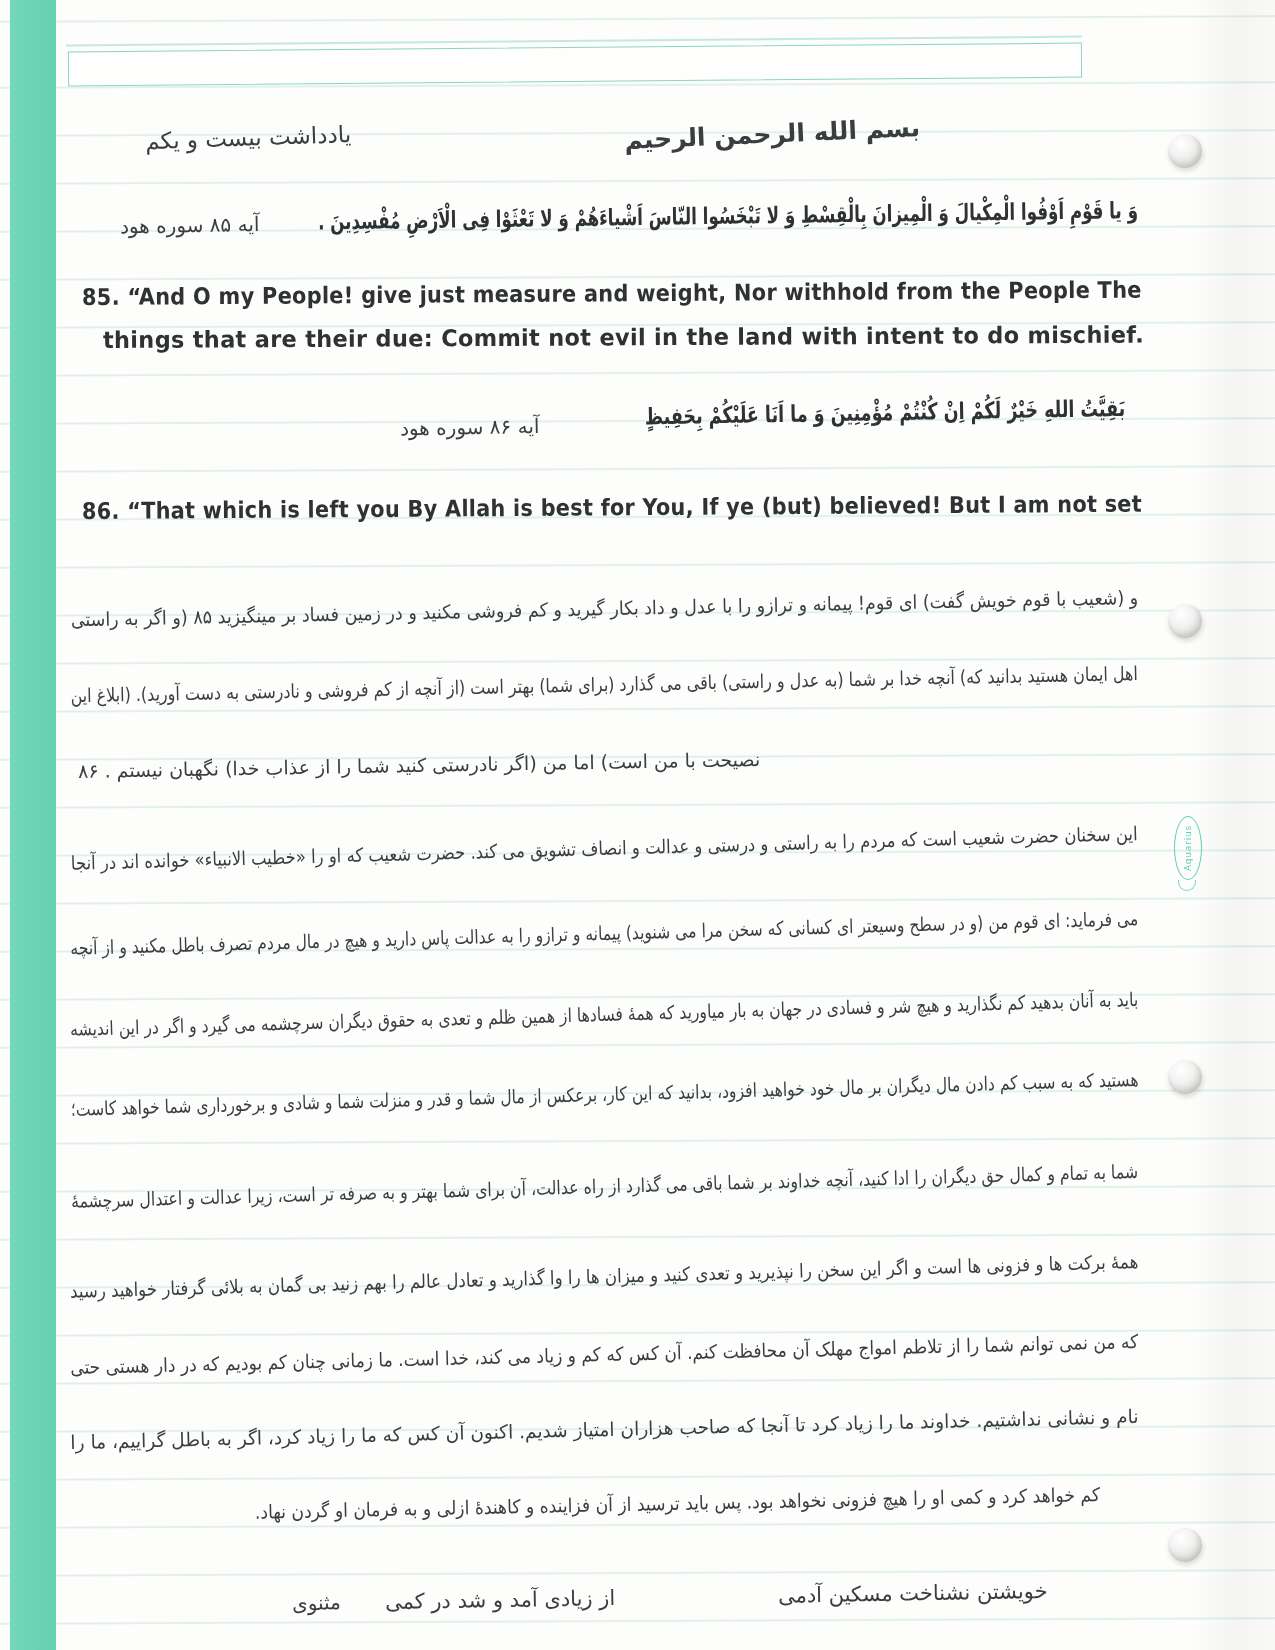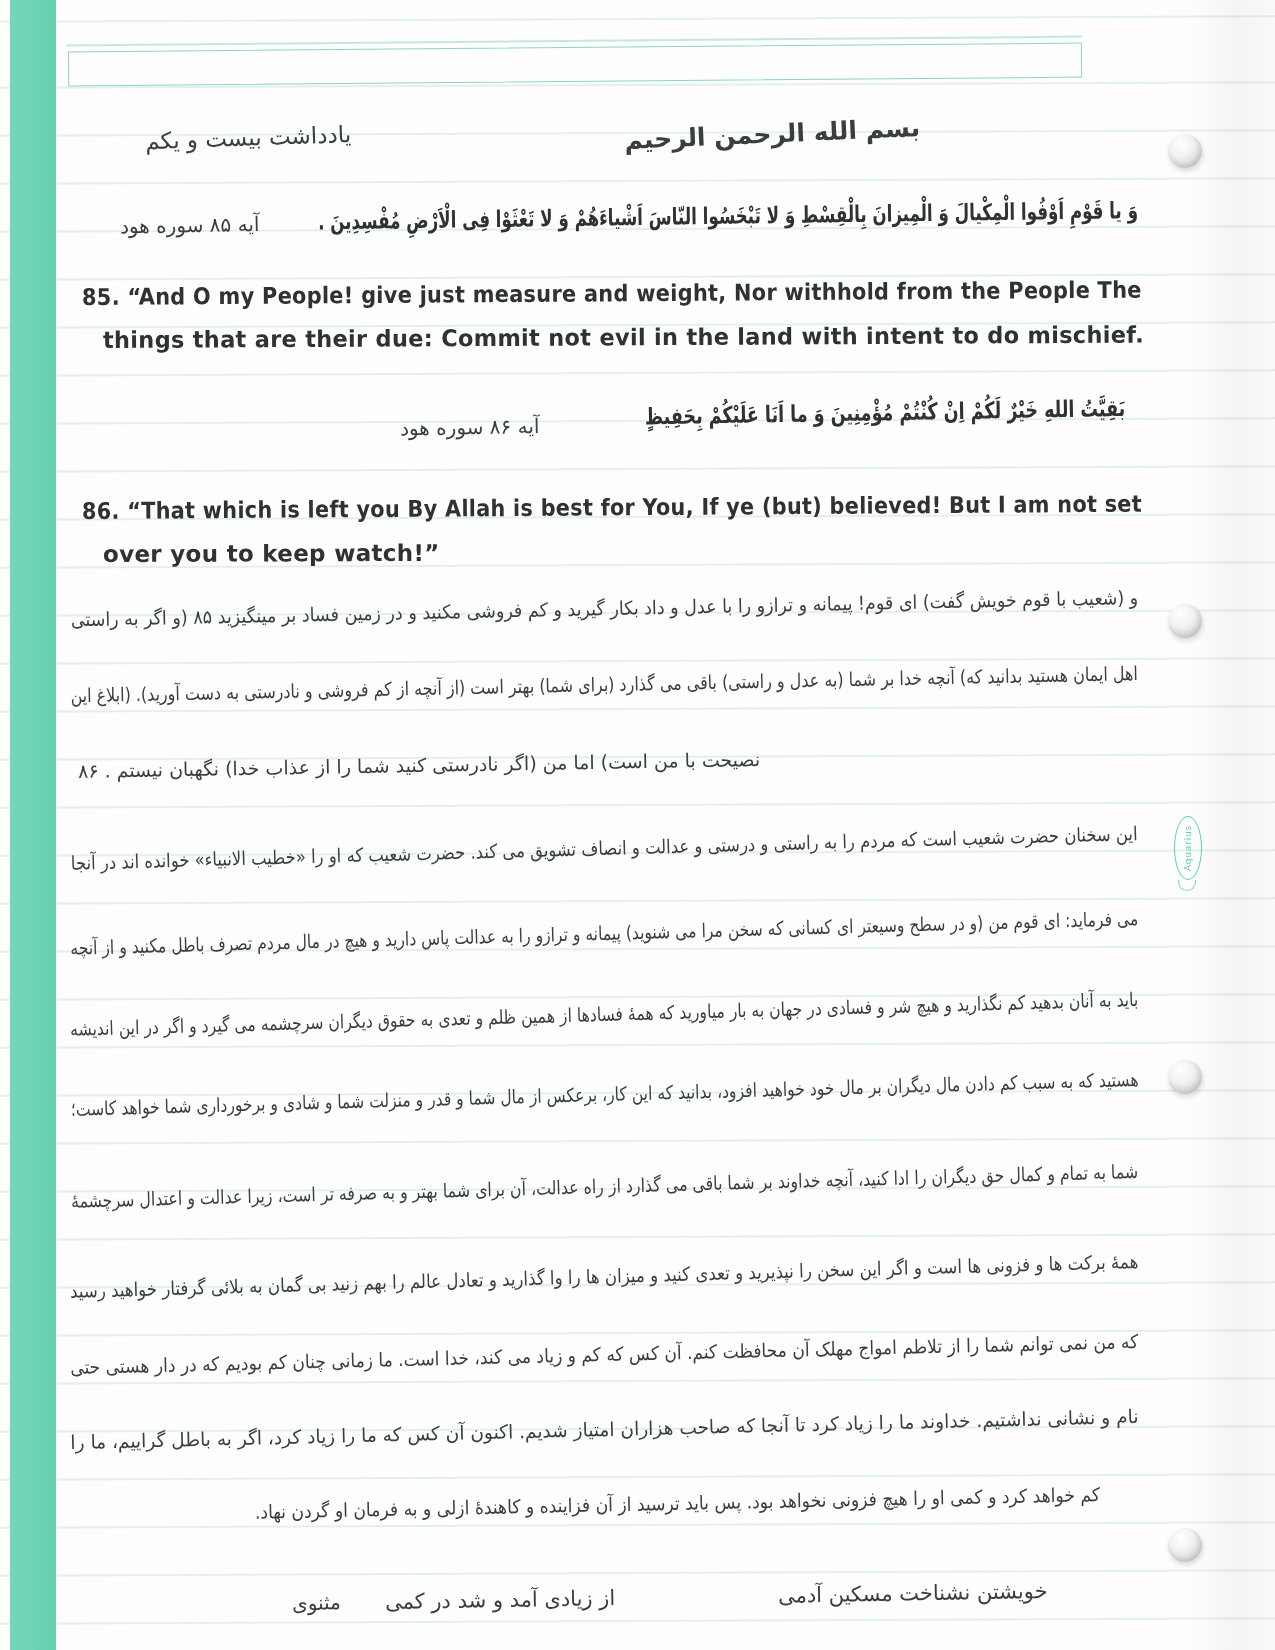--- a/index.html
+++ b/index.html
@@ -99,21 +99,20 @@
   <div class="hw fa quran fitline" style="top: 196px; right: 137px; transform: rotate(-0.8deg) scaleX(0.725);">وَ یا قَوْمِ اَوْفُوا الْمِکْیالَ وَ الْمِیزانَ بِالْقِسْطِ وَ لا تَبْخَسُوا النّاسَ اَشْیاءَهُمْ وَ لا تَعْثَوْا فِی الْاَرْضِ مُفْسِدِینَ .</div>
   <div class="hw fa ref" style="top:212px; left:120px; transform:rotate(-1deg);">آیه ۸۵ سوره هود</div>
 
   <div class="hw en fitline" style="top: 283px; left: 82px; transform: rotate(-0.4deg) scaleX(0.908);">85. “And O my People! give just measure and weight, Nor withhold from the People The</div>
   <div class="hw en fitline" style="top: 326px; left: 103px; transform: rotate(-0.3deg) scaleX(0.977);">things that are their due: Commit not evil in the land with intent to do mischief.</div>
 
   <div class="hw fa quran fitline" style="top: 394px; right: 150px; transform: rotate(-1deg) scaleX(0.761);">بَقِیَّتُ اللهِ خَیْرٌ لَکُمْ اِنْ کُنْتُمْ مُؤْمِنِینَ وَ ما اَنَا عَلَیْکُمْ بِحَفِیظٍ</div>
   <div class="hw fa ref" style="top:414px; left:400px; transform:rotate(-1deg);">آیه ۸۶ سوره هود</div>
 
   <div class="hw en fitline" style="top: 497px; left: 82px; transform: rotate(-0.4deg) scaleX(0.905);">86. “That which is left you By Allah is best for You, If ye (but) believed! But I am not set</div>
-  <div class="hw en fitline" style="top: 540px; left: 103px; transform: rotate(-0.2deg) scaleX(1);">over you to keep watch!”</div>
 
   <div class="hw fa trans fitline" style="top: 586px; right: 137px; transform: rotate(-1.2deg) scaleX(0.921);">و (شعیب با قوم خویش گفت) ای قوم! پیمانه و ترازو را با عدل و داد بکار گیرید و کم فروشی مکنید و در زمین فساد بر مینگیزید ۸۵ (و اگر به راستی</div>
   <div class="hw fa trans fitline" style="top: 662px; right: 137px; transform: rotate(-1.2deg) scaleX(0.84);">اهل ایمان هستید بدانید که) آنچه خدا بر شما (به عدل و راستی) باقی می گذارد (برای شما) بهتر است (از آنچه از کم فروشی و نادرستی به دست آورید). (ابلاغ این</div>
   <div class="hw fa trans fitline" style="top: 748px; right: 515px; transform: rotate(-1deg) scaleX(1);">نصیحت با من است) اما من (اگر نادرستی کنید شما را از عذاب خدا) نگهبان نیستم . ۸۶</div>
 
   <div class="hw fa comm fitline" style="top: 822px; right: 137px; transform: rotate(-1.6deg) scaleX(0.865);">این سخنان حضرت شعیب است که مردم را به راستی و درستی و عدالت و انصاف تشویق می کند. حضرت شعیب که او را «خطیب الانبیاء» خوانده اند در آنجا</div>
   <div class="hw fa comm fitline" style="top: 907px; right: 137px; transform: rotate(-1.6deg) scaleX(0.821);">می فرماید: ای قوم من (و در سطح وسیعتر ای کسانی که سخن مرا می شنوید) پیمانه و ترازو را به عدالت پاس دارید و هیچ در مال مردم تصرف باطل مکنید و از آنچه</div>
   <div class="hw fa comm fitline" style="top: 988px; right: 137px; transform: rotate(-1.6deg) scaleX(0.823);">باید به آنان بدهید کم نگذارید و هیچ شر و فسادی در جهان به بار میاورید که همهٔ فسادها از همین ظلم و تعدی به حقوق دیگران سرچشمه می گیرد و اگر در این اندیشه</div>
   <div class="hw fa comm fitline" style="top: 1068px; right: 137px; transform: rotate(-1.6deg) scaleX(0.82);">هستید که به سبب کم دادن مال دیگران بر مال خود خواهید افزود، بدانید که این کار، برعکس از مال شما و قدر و منزلت شما و شادی و برخورداری شما خواهد کاست؛</div>
   <div class="hw fa comm fitline" style="top: 1160px; right: 137px; transform: rotate(-1.6deg) scaleX(0.832);">شما به تمام و کمال حق دیگران را ادا کنید، آنچه خداوند بر شما باقی می گذارد از راه عدالت، آن برای شما بهتر و به صرفه تر است، زیرا عدالت و اعتدال سرچشمهٔ</div>

